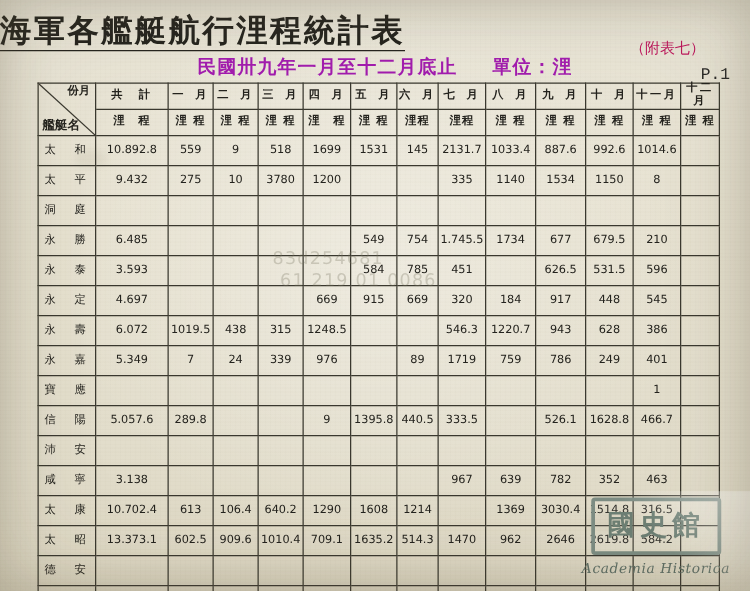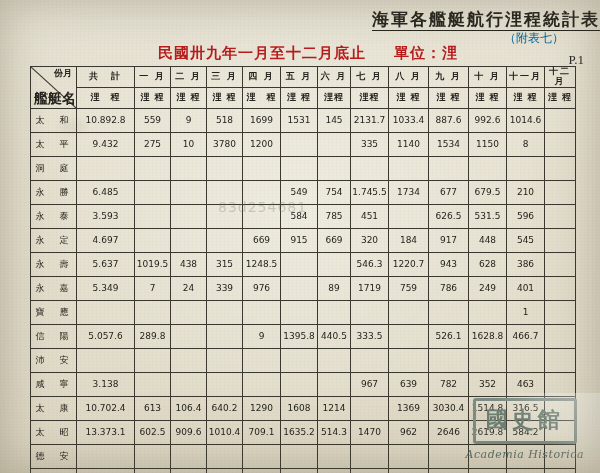--- a/index.html
+++ b/index.html
@@ -28,43 +28,43 @@
   .edge-shadow{
     position:absolute; inset:0;
     box-shadow: inset 0 0 40px rgba(90,80,55,0.28), inset 0 0 90px rgba(90,80,55,0.12);
     pointer-events:none;
   }
   .sheet { position:absolute; inset:0; color:#2a2a28; }
 
   
   .title {
     position:absolute; top:8px; left:0; right:0;
-    text-align:right;
-    font-family:"DejaVu Serif", serif;
-    font-size:17px; font-weight:700;
+    text-align:left;
+    font-family:"DejaVu Serif", serif;
+    font-size:25px; font-weight:700;
     letter-spacing:2px;
     color:#26251f;
   }
   .title u { text-decoration:none; border-bottom:1.5px solid #26251f; padding-bottom:1px;}
   .subline {
     position:absolute; top:44px; left:16px; right:0;
     text-align:center;
     font-family:"DejaVu Serif", serif;
     font-size:15px; font-weight:700; letter-spacing:1px;
-    color:#b91c1c;
+    color:#a21caf;
   }
   .subline .unit { margin-left:28px; }
   .appendix {
     position:absolute; top:30px; right:36px;
     font-family:"DejaVu Serif", serif;
-    font-size:12px; color:#0369a1;
+    font-size:12px; color:#be185d;
   }
   .pageno {
     position:absolute; top:52px; right:16px;
-    font-family:Liberation Serif, serif;
+    font-family:Liberation Mono, monospace;
     font-size:13px; color:#2a2a28;
   }
 
   
   .tbl-wrap{
     position:absolute;
     left:30px; top:66px; width:545px; height:333px;
   }
   table.grid{
     border-collapse:collapse;
@@ -83,25 +83,25 @@
   }
   .corner{ position:relative; }
   .corner .diag{
     position:absolute; left:0; top:0; width:100%; height:100%;
   }
   .corner .lbl-month{
     position:absolute; right:4px; top:2px; font-size:9px;
     font-family:"DejaVu Serif", serif;
   }
   .corner .lbl-ship{
-    position:absolute; left:3px; bottom:2px; font-size:14px;
+    position:absolute; left:3px; bottom:2px; font-size:10px;
     font-family:"DejaVu Serif", serif;
   }
   .hd-main{
-    font-family:Liberation Sans, sans-serif;
+    font-family:Liberation Mono, monospace;
     font-size:11px; font-weight:700; letter-spacing:2px;
     height:20px;
   }
   .hd-sub{
     font-family:"DejaVu Serif", serif;
     font-size:10px; letter-spacing:1px;
     height:20px;
   }
   td.ship{
     font-family:"DejaVu Serif", serif;
@@ -336,21 +336,21 @@
           <td class="num">669</td>
           <td class="num">320</td>
           <td class="num">184</td>
           <td class="num">917</td>
           <td class="num">448</td>
           <td class="num">545</td>
           <td class="num"></td>
         </tr>
         <tr class="datarow">
           <td class="ship">永　壽</td>
-          <td class="num">5.637</td>
+          <td class="num">6.072</td>
           <td class="num">1019.5</td>
           <td class="num">438</td>
           <td class="num">315</td>
           <td class="num">1248.5</td>
           <td class="num"></td>
           <td class="num"></td>
           <td class="num">546.3</td>
           <td class="num">1220.7</td>
           <td class="num">943</td>
           <td class="num">628</td>
@@ -500,20 +500,21 @@
           <td class="num"></td>
           <td class="num">18.6</td>
           <td class="num"></td>
         </tr>
       </tbody>
     </table>
   </div>
 
   <div class="wm-num">
     <span>83d254681</span>
+    <span class="l2">61 219 01 0086</span>
   </div>
 
   <div class="stamp">
     <div class="seal">國史館</div>
     <div class="ah">Academia Historica</div>
   </div>
 
   <div class="curl"></div>
 </div>
 

